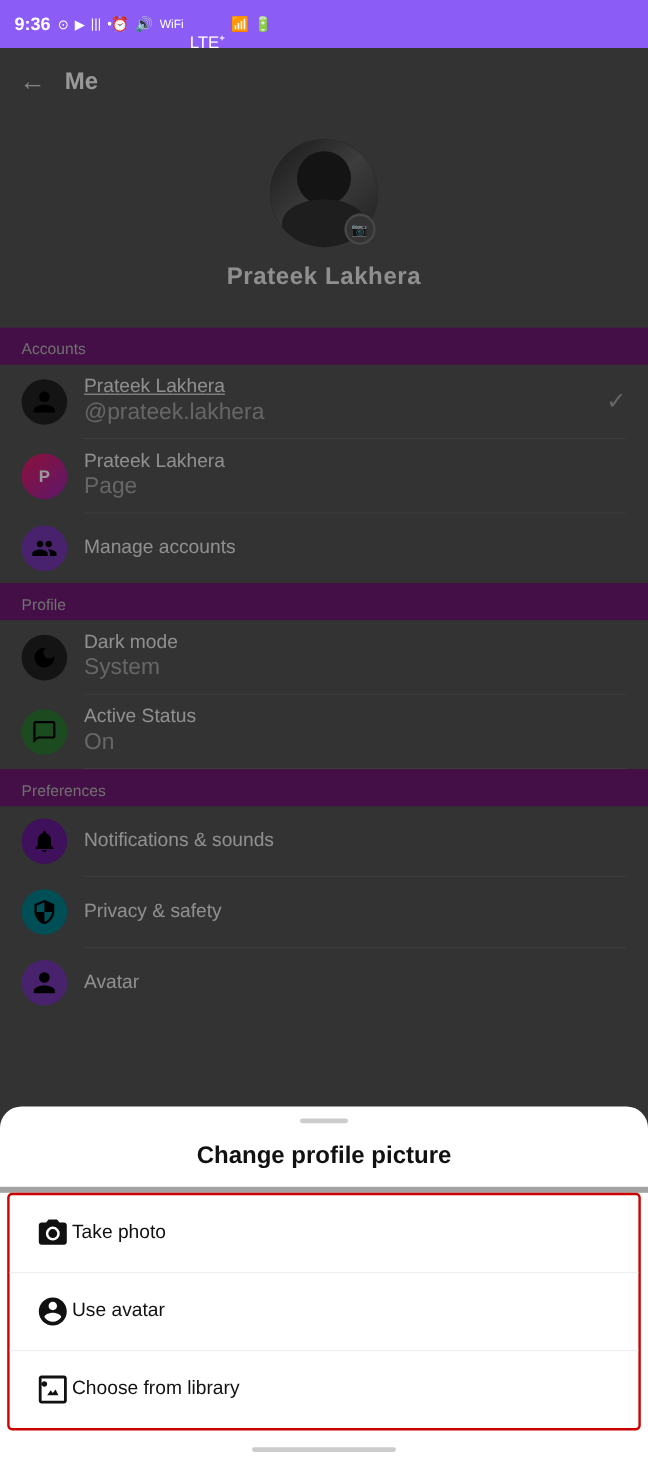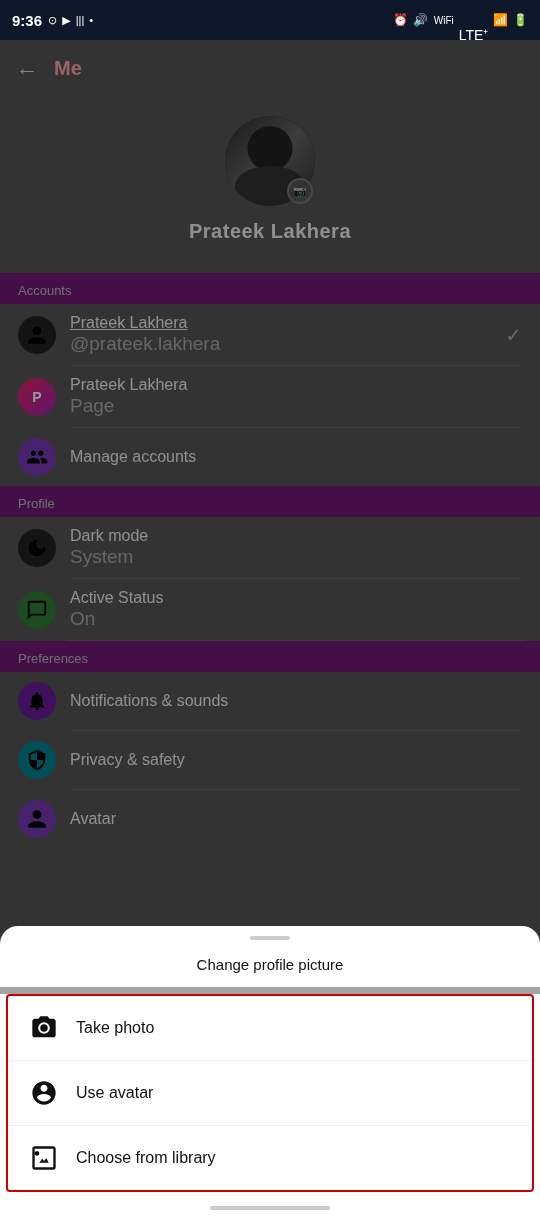--- a/index.html
+++ b/index.html
@@ -10,24 +10,23 @@
       background: #4a4a4a;
       font-family: 'Segoe UI', Arial, sans-serif;
       overflow: hidden;
       position: relative;
     }
 
     
     .status-bar {
       width: 100%;
       height: 40px;
-      background: #0f172a;
-      display: flex;
-      align-items: center;
-      justify-content: space-between;
+      background: #8b5cf6;
+      display: flex;
+      align-items: center;
       padding: 0 12px;
     }
 
     .status-left {
       display: flex;
       align-items: center;
       gap: 6px;
     }
 
     .status-time {
@@ -76,21 +75,21 @@
       background: #555;
     }
 
     .header-back {
       color: #ddd;
       font-size: 22px;
       cursor: pointer;
     }
 
     .header-title {
-      color: #fca5a5;
+      color: #ffffff;
       font-size: 20px;
       font-weight: 600;
     }
 
     
     .profile-section {
       display: flex;
       flex-direction: column;
       align-items: center;
       padding: 20px 0 30px;
@@ -264,39 +263,38 @@
     .bottom-sheet-handle {
       width: 40px;
       height: 4px;
       background: #ccc;
       border-radius: 2px;
       margin: 10px auto 8px;
     }
 
     .bottom-sheet-title {
       text-align: center;
-      font-size: 15px;
-      font-weight: 400;
+      font-size: 20px;
+      font-weight: 700;
       color: #111;
       padding: 8px 16px 14px;
-      border-bottom: 7px solid #a3a3a3;
+      border-bottom: 5px solid #a3a3a3;
     }
 
     
     .action-items-container {
       border: 2.5px solid #cc0000;
       margin: 0 6px;
       border-radius: 4px;
     }
 
     .action-item {
       display: flex;
       align-items: center;
       padding: 16px 20px;
-      gap: 16px;
       cursor: pointer;
     }
 
     .action-item + .action-item {
       border-top: 1px solid #f0f0f0;
     }
 
     .action-item-icon {
       width: 32px;
       height: 32px;

